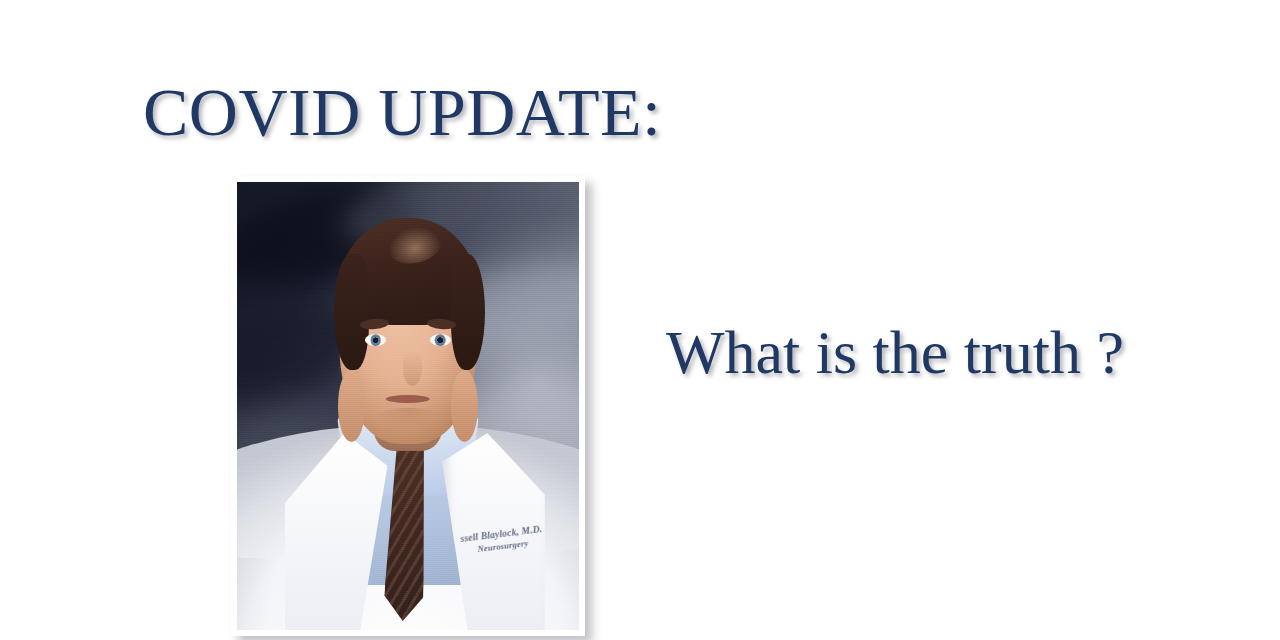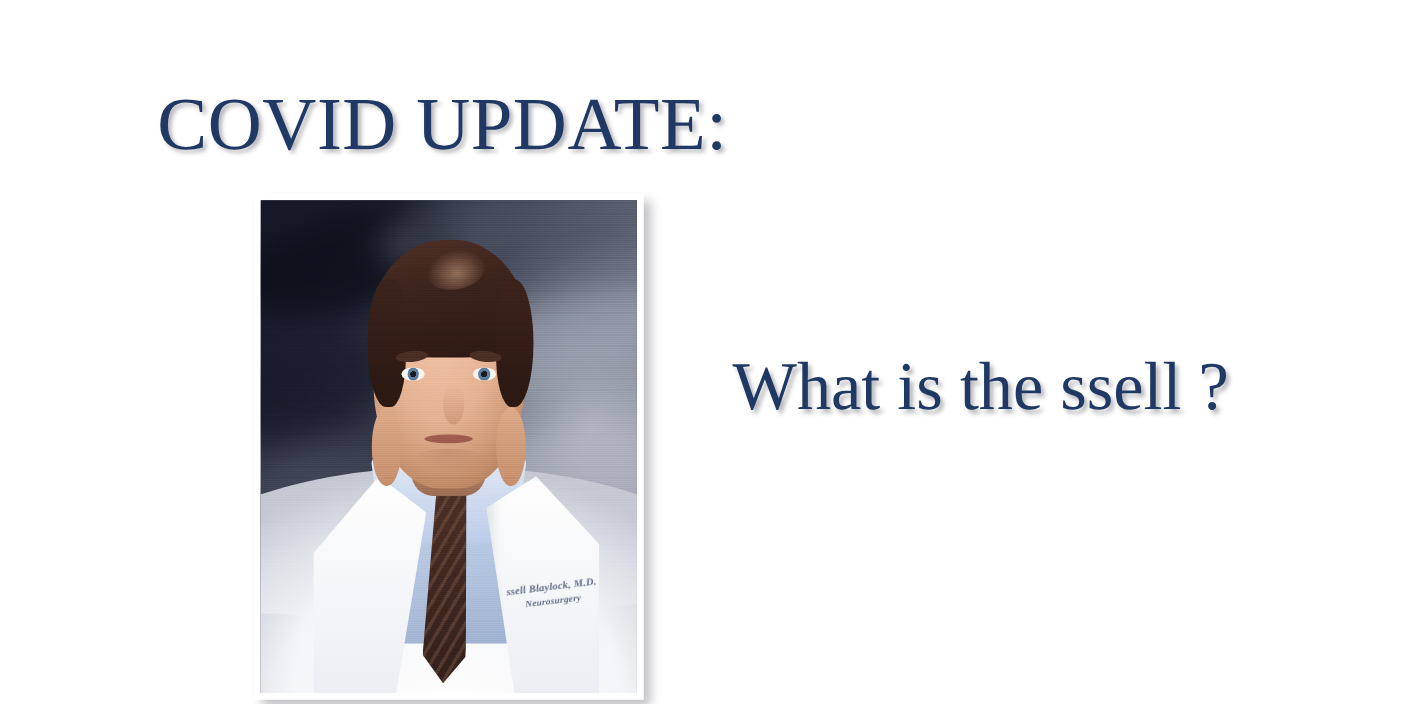--- a/index.html
+++ b/index.html
@@ -353,17 +353,17 @@
           <span class="iris"></span>
         </div>
       <div class="nose"></div>
       <div class="mouth"></div>
       <div class="chin-sh"></div>
 
       <div class="grain"></div>
     </div>
   </div>
 
-  <div id="slide-subtitle">What is the ssell ?</div>
+  <div id="slide-subtitle">What is the truth ?</div>
 
   <div id="presenter-name">Russell L. Blaylock, M.D.</div>
 
 </div>
 
 </body></html>

